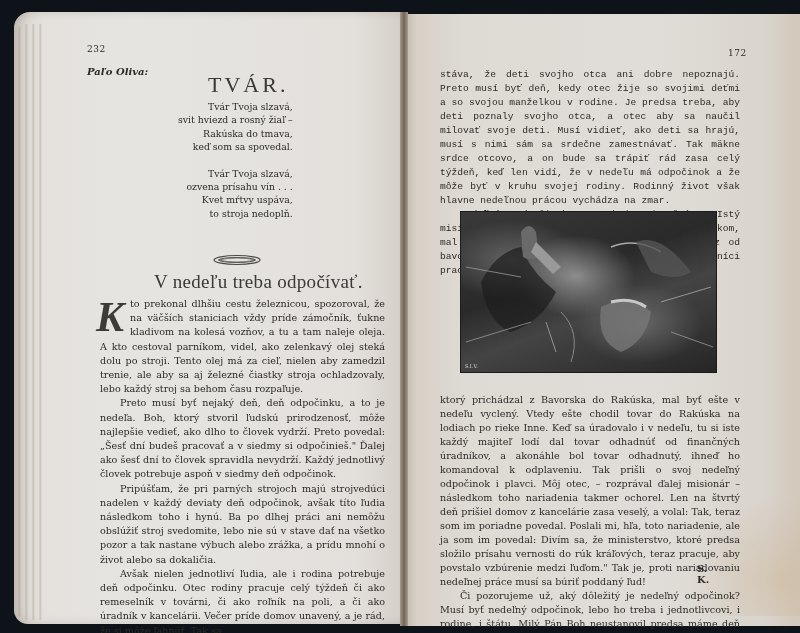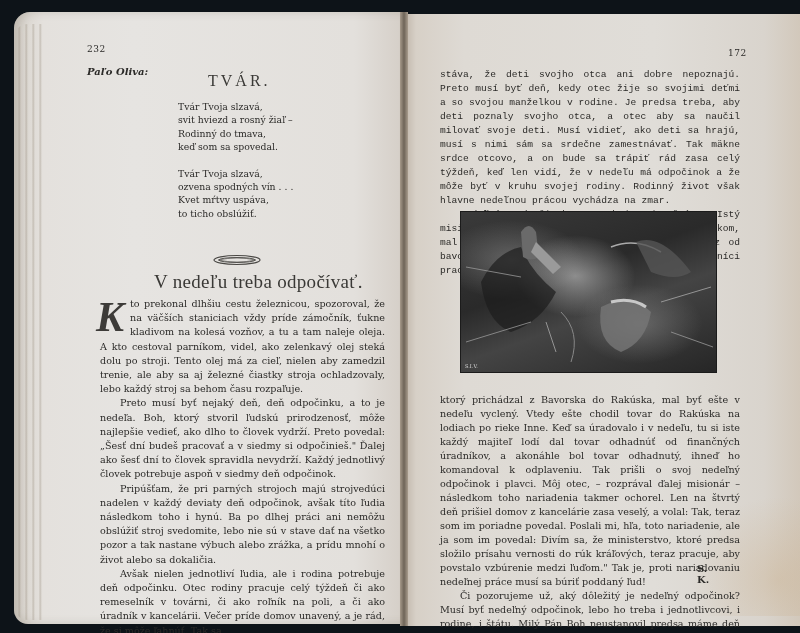--- a/index.html
+++ b/index.html
@@ -34,22 +34,22 @@
       background: linear-gradient(90deg, #a69a8b, #6e6458 50%, #a89c8d);
     }
     .stain {
       position: absolute; right: 0; bottom: 10px; width: 110px; height: 120px;
       background: radial-gradient(ellipse at 80% 70%, rgba(200,170,130,0.35), rgba(200,170,130,0) 70%);
     }
 
     .txt { color: #2b2a28; }
     .pageno { position: absolute; font-size: 9px; letter-spacing: 0.5px; }
     .author { position: absolute; left: 87px; top: 66px; font-size: 10px; font-weight: bold; font-style: italic; }
-    .poem-title { position: absolute; left: 208px; top: 72px; font-size: 16px; letter-spacing: 3px; font-family: "Liberation Serif", serif; color: #3a3936; }
-    .poem { position: absolute; left: 178px; top: 100px; font-size: 9.3px; line-height: 13.4px; }
+    .poem-title { position: absolute; left: 208px; top: 72px; font-size: 22px; letter-spacing: 3px; font-family: "Liberation Serif", serif; color: #3a3936; }
+    .poem { position: absolute; left: 178px; top: 100px; font-size: 9.3px; line-height: 13.4px; text-align: right; }
     .stanza { margin-bottom: 13px; }
     .ornament { position: absolute; left: 212px; top: 251px; width: 50px; height: 12px; }
     .article-title { position: absolute; left: 154px; top: 271px; font-size: 19px; font-family: "Liberation Serif", serif; color: #3a3936; letter-spacing: 0.3px; }
 
     .body-left { position: absolute; left: 100px; top: 297px; width: 285px; font-size: 9.6px; line-height: 14.2px; text-align: justify; }
     .body-left p { margin: 0; text-indent: 20px; }
     .body-left p.first { text-indent: 0; }
     .dropcap { float: left; font-family: "Liberation Serif", serif; font-size: 42px; line-height: 36px; margin: 2px 6px 0 -4px; color: #3d3b38; font-style: italic; font-weight: bold; }
 
     .body-right { position: absolute; left: 440px; top: 68px; width: 300px; font-size: 9.6px; line-height: 14px; text-align: justify; }
@@ -85,28 +85,28 @@
   <div class="gutter"></div>
 
   <div class="pageno txt" style="left:87px; top:44px;">232</div>
   <div class="author txt">Paľo Oliva:</div>
   <div class="poem-title">TVÁR.</div>
 
   <div class="poem txt">
     <div class="stanza">
       <div>Tvár Tvoja slzavá,</div>
       <div>svit hviezd a rosný žiaľ –</div>
-      <div>Rodinný do tmava,</div>
+      <div>Rakúska do tmava,</div>
       <div>keď som sa spovedal.</div>
     </div>
     <div class="stanza">
       <div>Tvár Tvoja slzavá,</div>
-      <div>ozvena spodných vín . . .</div>
+      <div>ozvena prísahu vín . . .</div>
       <div>Kvet mŕtvy uspáva,</div>
-      <div>to ticho obslúžiť.</div>
+      <div>to stroja nedoplň.</div>
     </div>
   </div>
 
   <div class="ornament">
     <svg width="50" height="12" viewBox="0 0 50 12">
       <ellipse cx="25" cy="6" rx="23" ry="4.5" fill="none" stroke="#4a4845" stroke-width="1.2"></ellipse>
       <ellipse cx="25" cy="6" rx="18" ry="2.5" fill="none" stroke="#4a4845" stroke-width="0.9"></ellipse>
       <path d="M6 6 Q25 2 44 6 Q25 10 6 6" fill="none" stroke="#4a4845" stroke-width="0.6"></path>
     </svg>
   </div>

